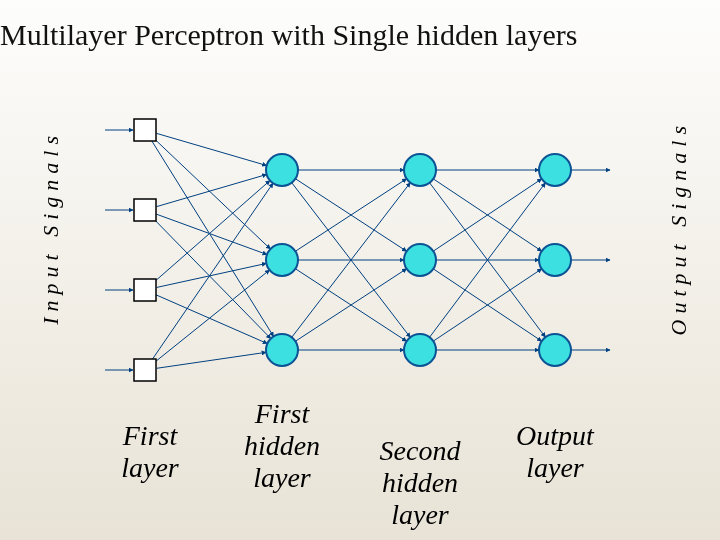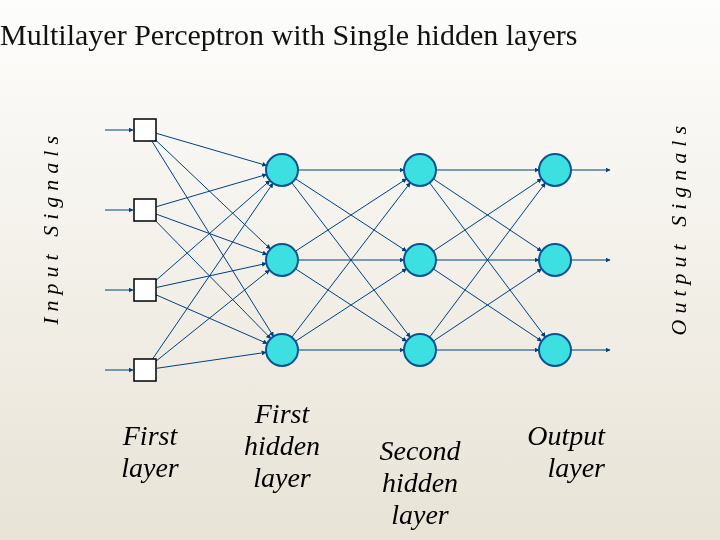--- a/index.html
+++ b/index.html
@@ -133,16 +133,16 @@
 <div class="layer-label" style="left:232px; top:398px;">
   <span>First</span><br>
   <span>hidden</span><br>
   <span>layer</span>
 </div>
 <div class="layer-label" style="left:370px; top:398px;margin-top:37px;">
   <span>Second</span><br>
   <span>hidden</span><br>
   <span>layer</span>
 </div>
-<div class="layer-label" style="left:505px; top:420px;text-align:right;">
+<div class="layer-label" style="left:505px; top:420px;">
   <span>Output</span><br>
   <span>layer</span>
 </div>
 
 </body></html>

